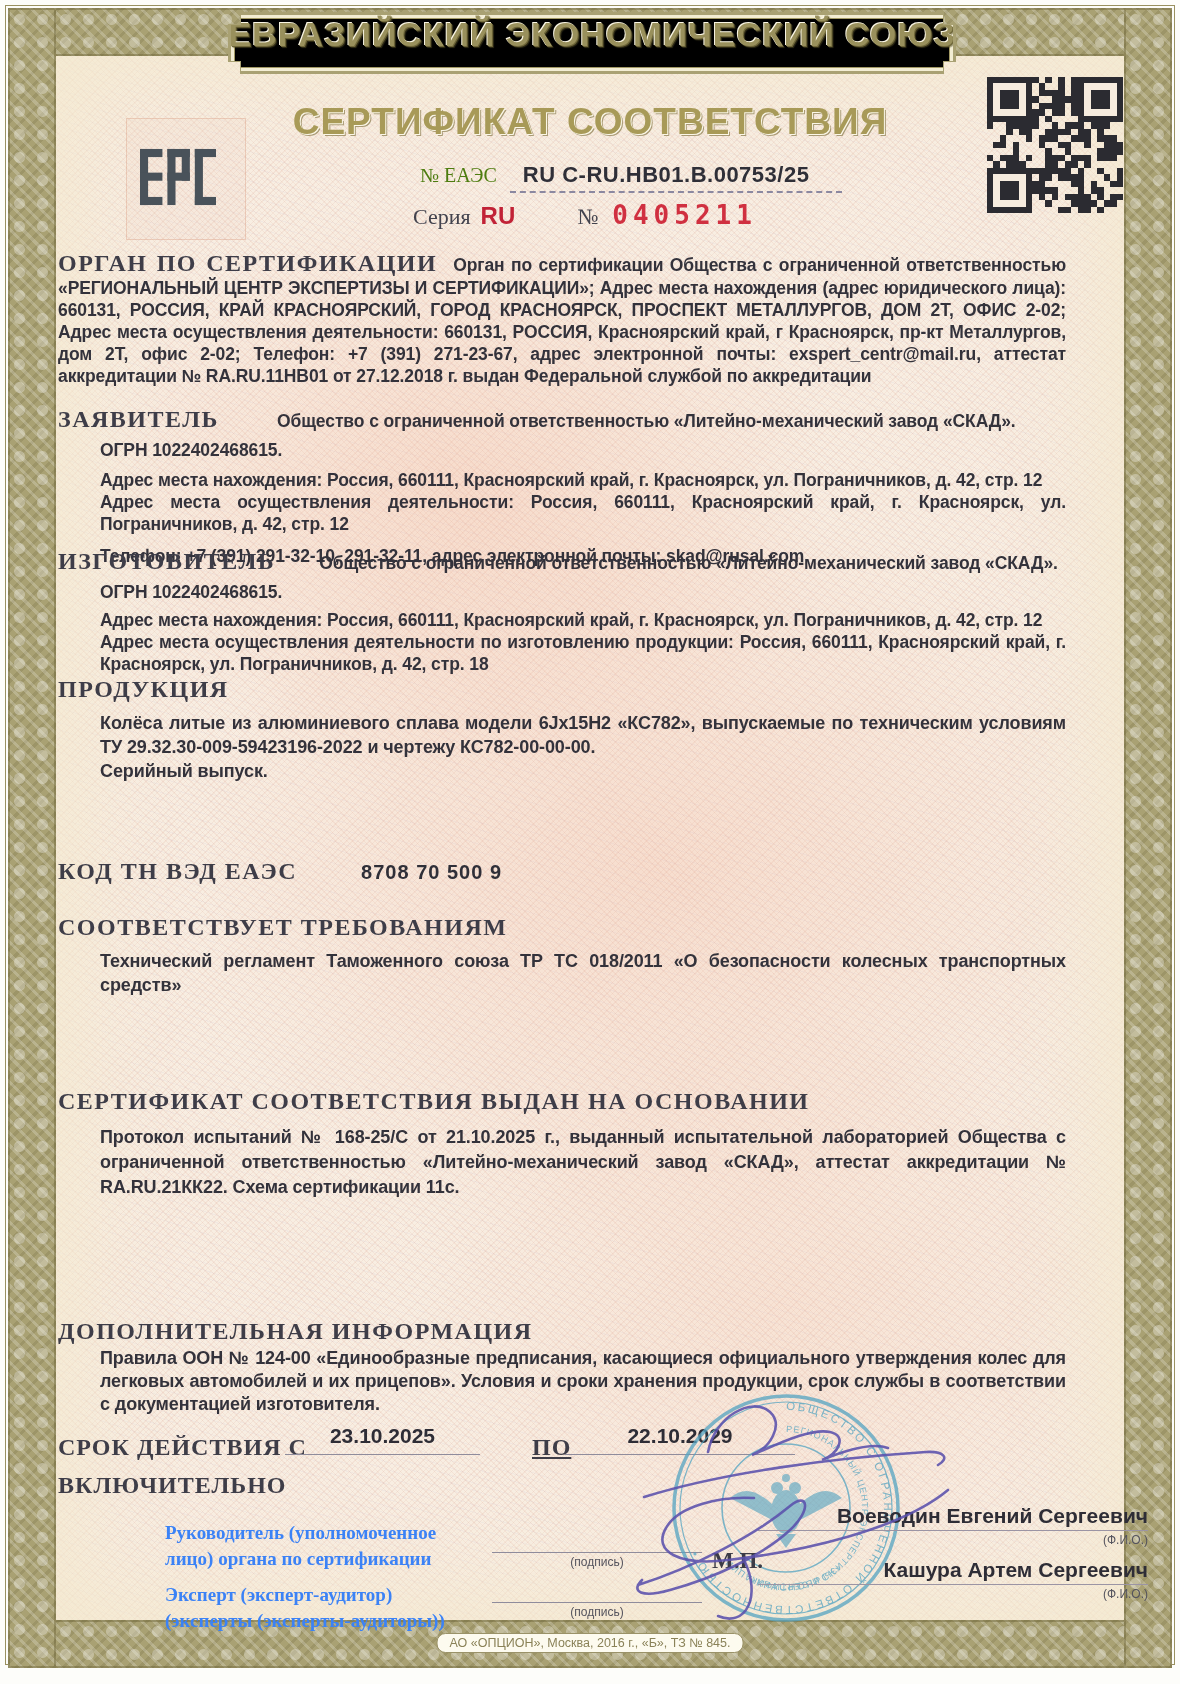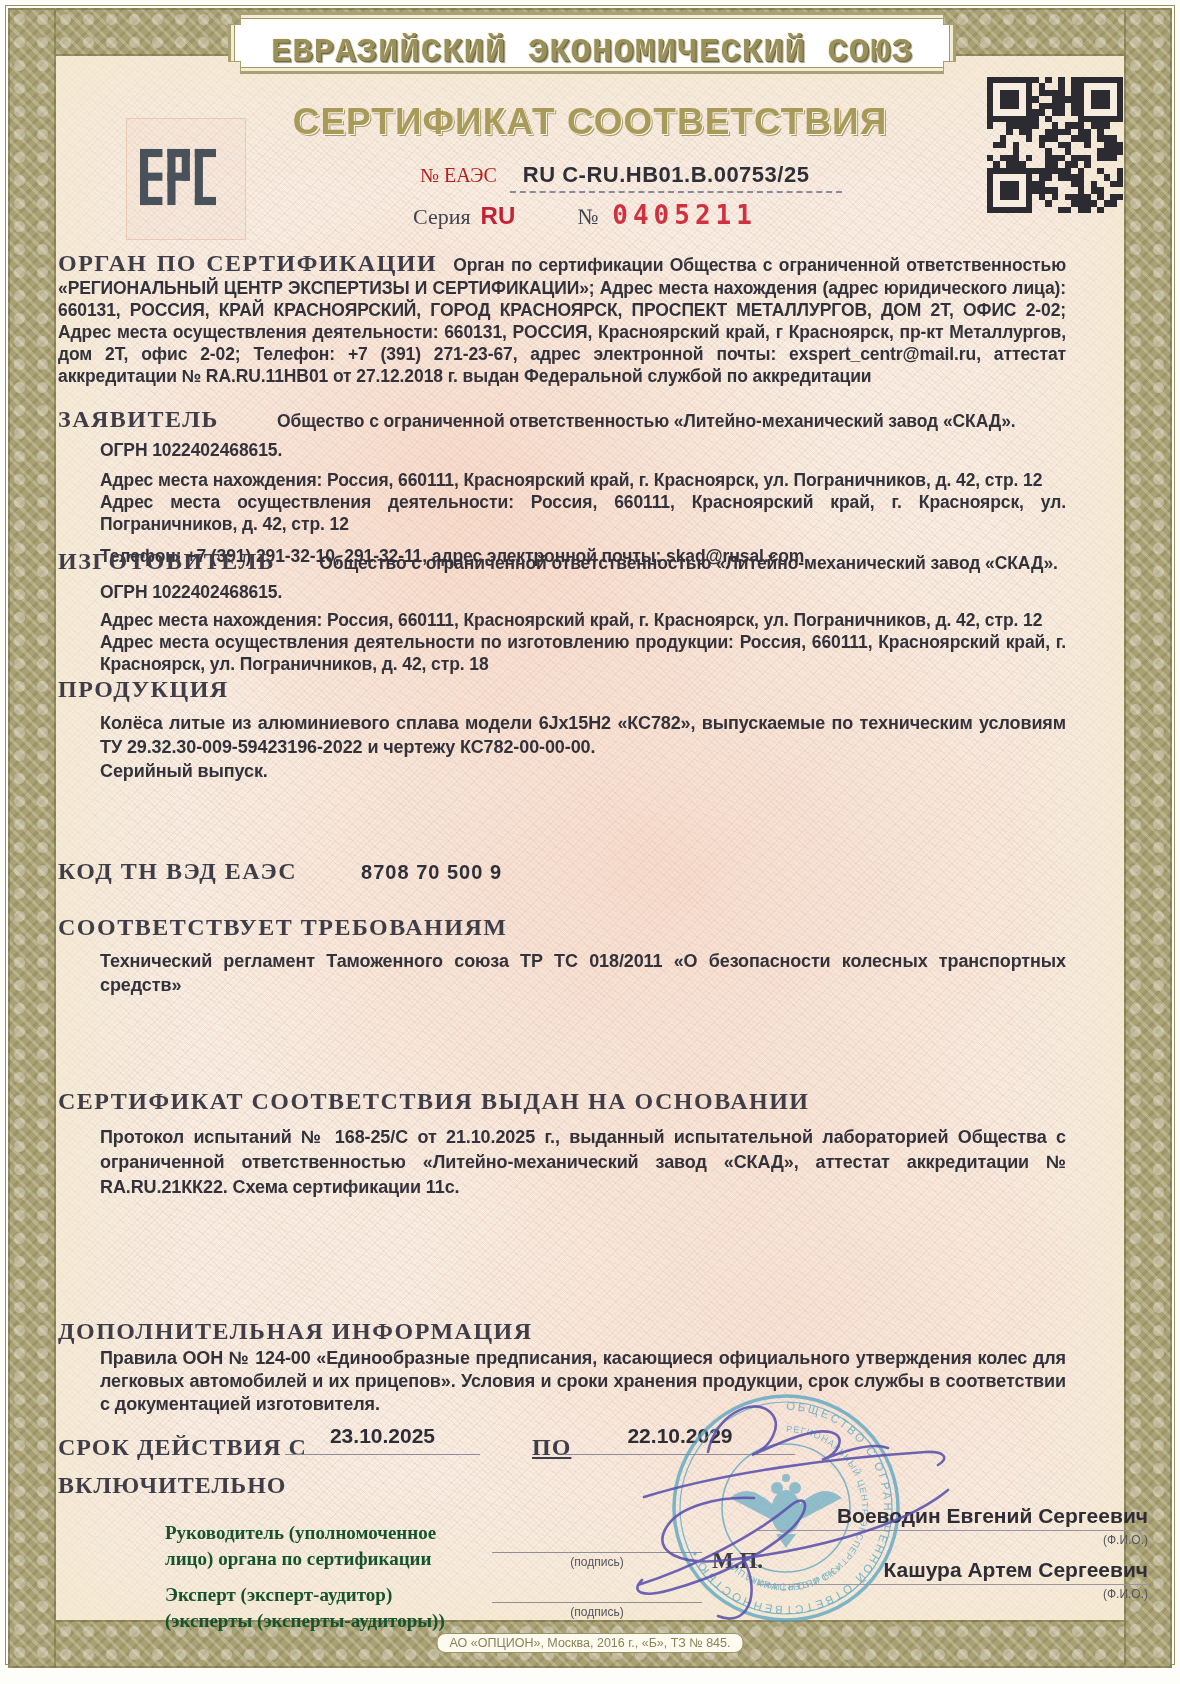--- a/index.html
+++ b/index.html
@@ -30,32 +30,32 @@
       repeating-linear-gradient(-45deg, rgba(198,106,84,.085) 0 1px, transparent 1px 4px),
       repeating-linear-gradient(18deg, rgba(120,110,190,.05) 0 1px, transparent 1px 7px),
       #f8eee2;
     box-shadow:inset 0 0 90px 26px rgba(243,233,206,.85);}
   
   .banner{position:absolute;left:228px;top:12px;width:728px;height:62px;z-index:6;
     background:#a9a173;
     clip-path:polygon(0 12px,12px 12px,12px 0,calc(100% - 12px) 0,calc(100% - 12px) 12px,100% 12px,
       100% calc(100% - 12px),calc(100% - 12px) calc(100% - 12px),calc(100% - 12px) 100%,
       12px 100%,12px calc(100% - 12px),0 calc(100% - 12px));}
-  .banner-in{position:absolute;inset:3px;background:#ffffff;display:flex;align-items:flex-end;justify-content:center;
+  .banner-in{position:absolute;inset:3px;background:#000000;display:flex;align-items:flex-start;justify-content:center;
     clip-path:polygon(0 10px,10px 10px,10px 0,calc(100% - 10px) 0,calc(100% - 10px) 10px,100% 10px,
       100% calc(100% - 10px),calc(100% - 10px) calc(100% - 10px),calc(100% - 10px) 100%,
       10px 100%,10px calc(100% - 10px),0 calc(100% - 10px));
-    box-shadow:inset 0 0 0 3px #f3edd3, inset 0 0 0 4px #a39a66;font-family:Liberation Mono, monospace;}
+    box-shadow:inset 0 0 0 3px #f3edd3, inset 0 0 0 4px #a39a66;}
   .banner-title{font-weight:bold;font-size:34px;letter-spacing:1px;color:#99905c;white-space:nowrap;
     text-shadow:-1px -1px 0 #faf6e4, 1px 1px 0 #6f673a, 2px 2px 1px rgba(90,82,40,.55);}
   .doc-title{position:absolute;left:190px;top:101px;width:800px;z-index:3;text-align:center;
     font-weight:bold;font-size:37px;letter-spacing:1px;color:#a89a58;white-space:nowrap;
     text-shadow:1px 1px 0 #fcf8e8, 2px 2px 0 rgba(118,104,52,.6);}
   .num-row{position:absolute;left:420px;top:162px;z-index:3;white-space:nowrap;}
-  .num-label{font-family:"Liberation Serif",serif;font-size:20px;color:#b91c1c;}
+  .num-label{font-family:"Liberation Serif",serif;font-size:20px;color:#4d7c0f;}
   .num-value{font-weight:bold;font-size:22px;color:#2f2f38;margin-left:26px;letter-spacing:.5px;}
   .num-underline{position:absolute;left:510px;top:191px;width:332px;border-bottom:2px dashed #8b88a0;z-index:3;}
   .series-row{position:absolute;left:413px;top:200px;z-index:3;white-space:nowrap;}
   .series-label{font-family:"Liberation Serif",serif;font-size:22px;color:#43434e;}
   .series-value{font-weight:bold;font-size:24px;color:#c12236;margin-left:10px;}
   .blank-label{font-family:"Liberation Serif",serif;font-size:22px;color:#43434e;margin-left:62px;}
   .blank-value{font-family:"DejaVu Sans Mono",monospace;font-weight:bold;font-size:26px;
     color:#d03040;letter-spacing:5px;margin-left:14px;}
   .eac-wm{position:absolute;left:126px;top:118px;width:118px;height:120px;z-index:3;
     border:1px solid rgba(214,150,120,.35);background:rgba(240,200,180,.10);}
@@ -71,21 +71,21 @@
   .sp8{margin-right:16px;}
   p{margin:0;}
   .tnved-val{font-weight:bold;font-size:20px;color:#2f2f38;margin-left:64px;letter-spacing:1px;}
   
   .v-label{position:absolute;font-family:"Liberation Serif",serif;font-weight:bold;font-size:24px;
     color:#3e3d48;letter-spacing:1px;z-index:4;}
   .v-date{position:absolute;z-index:4;text-align:center;font-weight:bold;font-size:21px;color:#2e2d36;
     border-bottom:1.5px solid #8f8c9c;padding-bottom:6px;}
   
   .role{position:absolute;font-family:"Liberation Serif",serif;font-weight:bold;font-size:19px;
-    color:#14532d;z-index:4;white-space:nowrap;}
+    color:#3b82f6;z-index:4;white-space:nowrap;}
   .sigcell{position:absolute;z-index:4;width:210px;text-align:center;}
   .sigline{height:24px;border-bottom:1px solid #8f8c9c;}
   .under-label{font-size:12px;color:#55545e;margin-top:2px;}
   .namecell{position:absolute;z-index:6;width:390px;text-align:right;}
   .name{font-weight:bold;font-size:21px;color:#2e2d36;white-space:nowrap;}
   .nameline{border-bottom:1px solid #9b94a4;margin-top:2px;}
   .mp{position:absolute;z-index:6;font-family:"Liberation Serif",serif;font-weight:bold;
     font-size:23px;color:#3c3b46;}
   .stamp{position:absolute;left:668px;top:1390px;z-index:5;opacity:.9;}
   .sigs{position:absolute;left:560px;top:1370px;z-index:6;}

